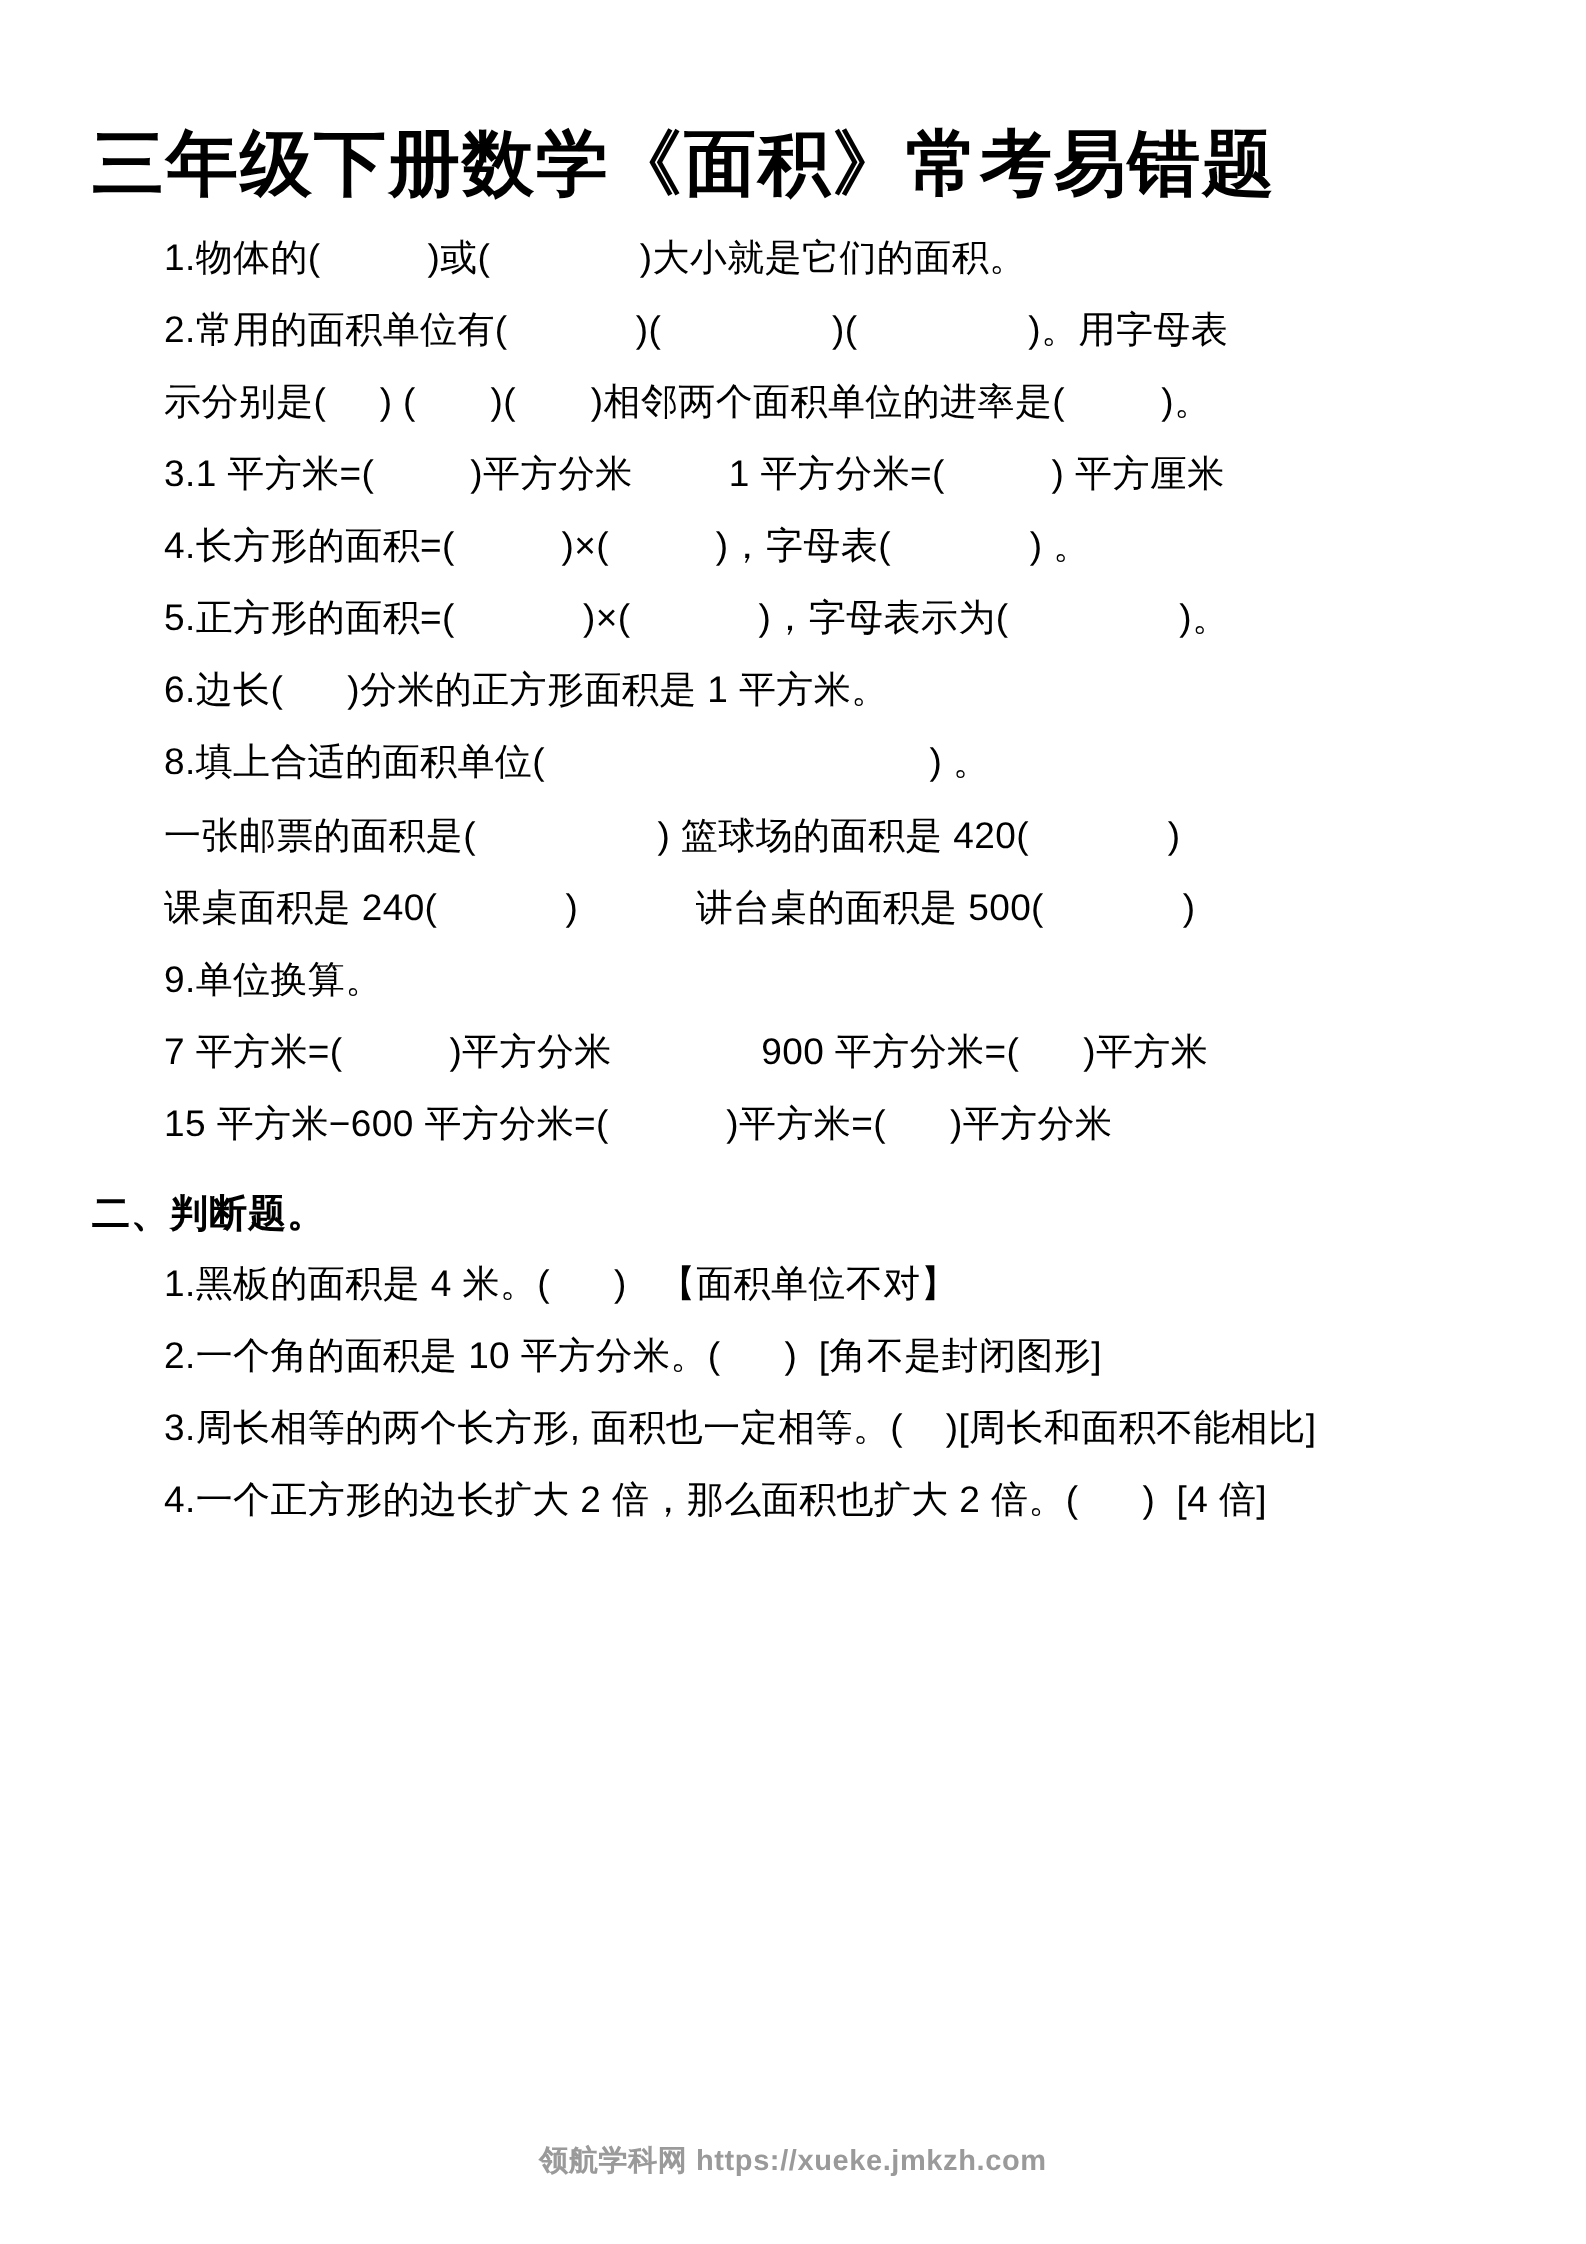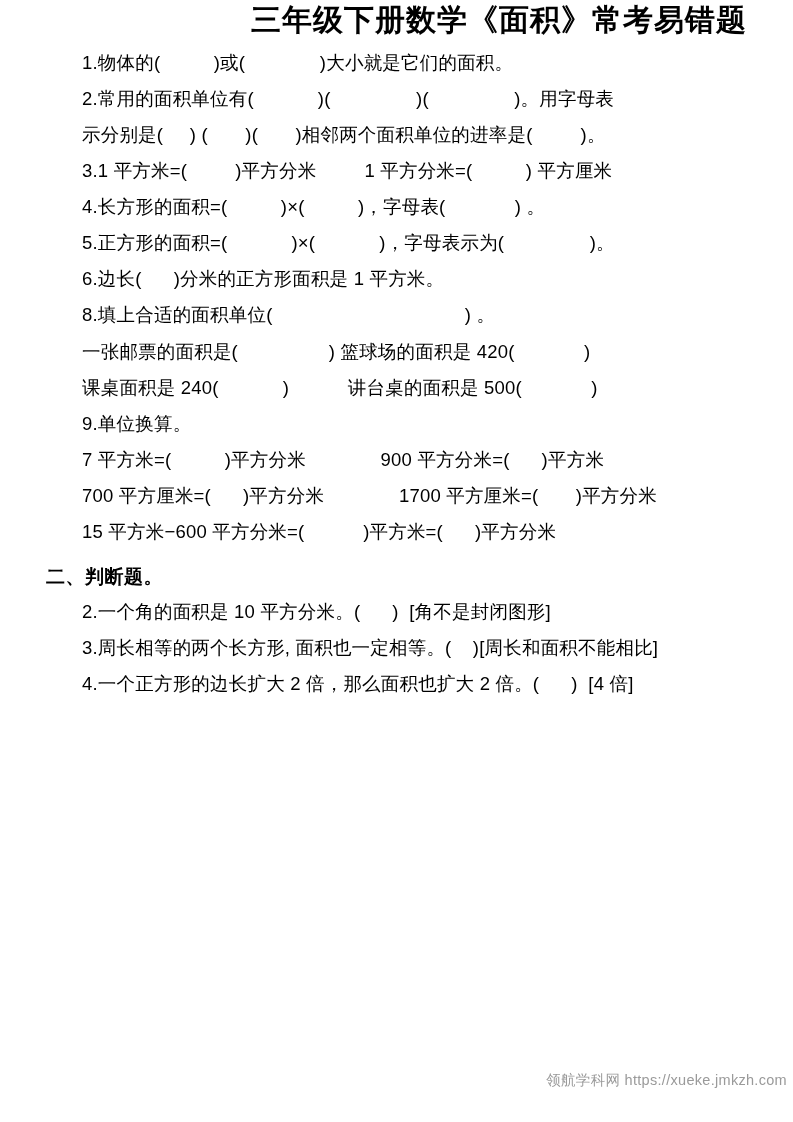--- a/index.html
+++ b/index.html
@@ -16,25 +16,26 @@
     overflow: hidden;
   }
   .page {
     position: relative;
     width: 793px;
     height: 1122px;
     box-sizing: border-box;
     padding: 0 46px;
   }
   .doc-title {
-    text-align: right;
-    font-size: 30px;
+    text-align: left;
+    font-size: 36px;
     font-weight: bold;
     letter-spacing: 1px;
     margin: 0;
+    padding-top: 58px;
     padding-bottom: 4px;
     white-space: nowrap;
   }
   .section-heading {
     font-size: 19px;
     font-weight: bold;
     margin: 14px 0 4px 0;
     letter-spacing: 0.5px;
   }
   .line {
@@ -45,24 +46,25 @@
     margin-left: 36px;
   }
   .section-two {
     margin-top: 10px;
   }
   .watermark {
     position: absolute;
     left: 0;
     right: 0;
     bottom: 30px;
-    text-align: right;
+    text-align: center;
     font-size: 14.5px;
     color: #9a9a9a;
     letter-spacing: 0.3px;
+    font-weight: bold;
   }
   .wm-box {
     display: inline-block;
     padding: 2px 6px;
   }
 </style>
 </head>
 <body>
 
 <div class="page">
@@ -75,26 +77,26 @@
     <div class="line">示分别是(     ) (       )(       )相邻两个面积单位的进率是(         )。</div>
     <div class="line">3.1 平方米=(         )平方分米         1 平方分米=(          ) 平方厘米</div>
     <div class="line">4.长方形的面积=(          )×(          )，字母表(             ) 。</div>
     <div class="line">5.正方形的面积=(            )×(            )，字母表示为(                )。</div>
     <div class="line">6.边长(      )分米的正方形面积是 1 平方米。</div>
     <div class="line">8.填上合适的面积单位(                                    ) 。</div>
     <div class="line">一张邮票的面积是(                 ) 篮球场的面积是 420(             )</div>
     <div class="line">课桌面积是 240(            )           讲台桌的面积是 500(             )</div>
     <div class="line">9.单位换算。</div>
     <div class="line">7 平方米=(          )平方分米              900 平方分米=(      )平方米</div>
-    <div class="line">700 平方厘米=(      )平方分米              1700 平方厘米=(       )平方分米</div>
     <div class="line">15 平方米−600 平方分米=(           )平方米=(      )平方分米</div>
   </div>
 
   <div class="section section-two">
     <div class="section-heading">二、判断题。</div>
+    <div class="line">1.黑板的面积是 4 米。(      )   【面积单位不对】</div>
     <div class="line">2.一个角的面积是 10 平方分米。(      )  [角不是封闭图形]</div>
     <div class="line">3.周长相等的两个长方形, 面积也一定相等。(    )[周长和面积不能相比]</div>
     <div class="line">4.一个正方形的边长扩大 2 倍，那么面积也扩大 2 倍。(      )  [4 倍]</div>
   </div>
 
   <div class="watermark">
     <span class="wm-box">领航学科网 https://xueke.jmkzh.com</span>
   </div>
 
 </div>

